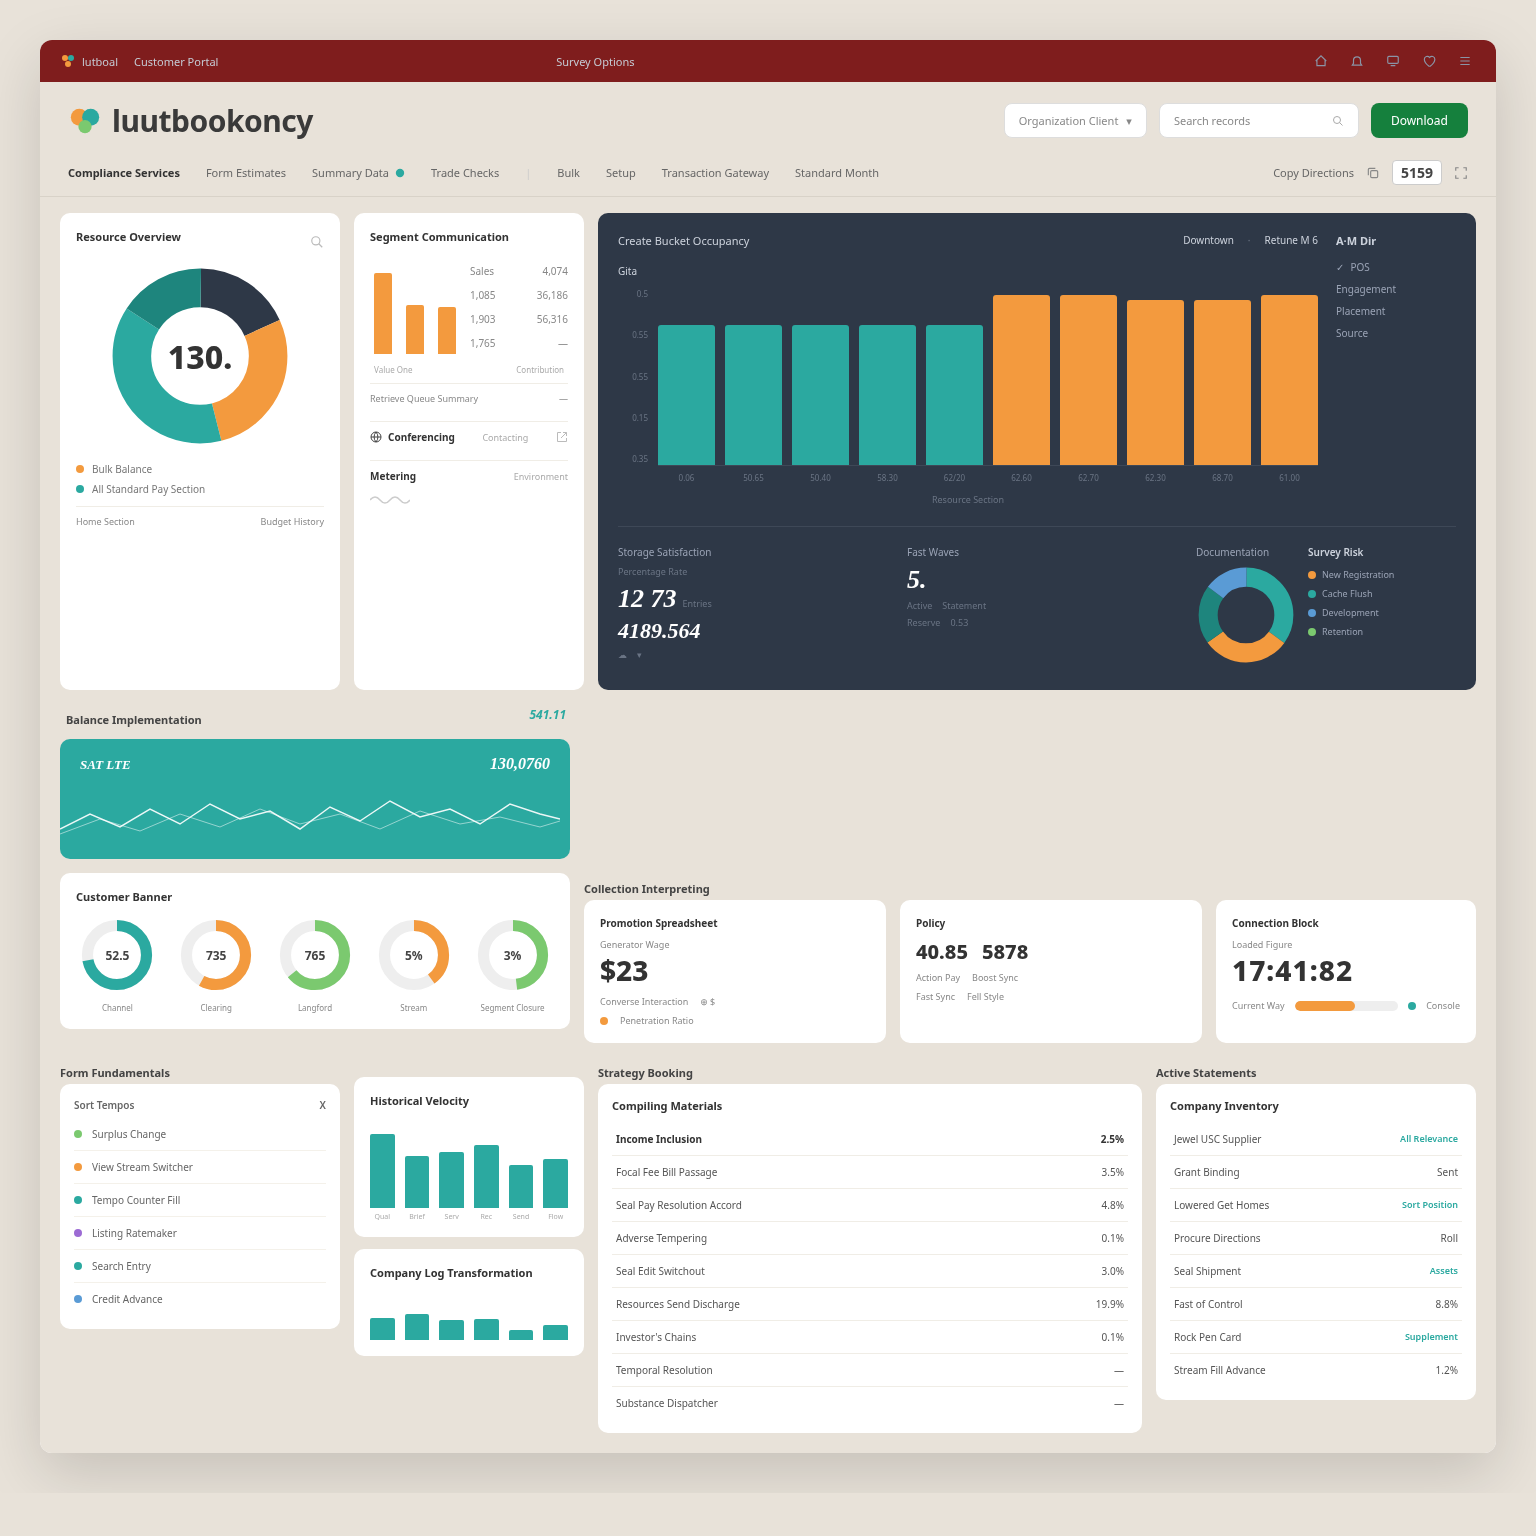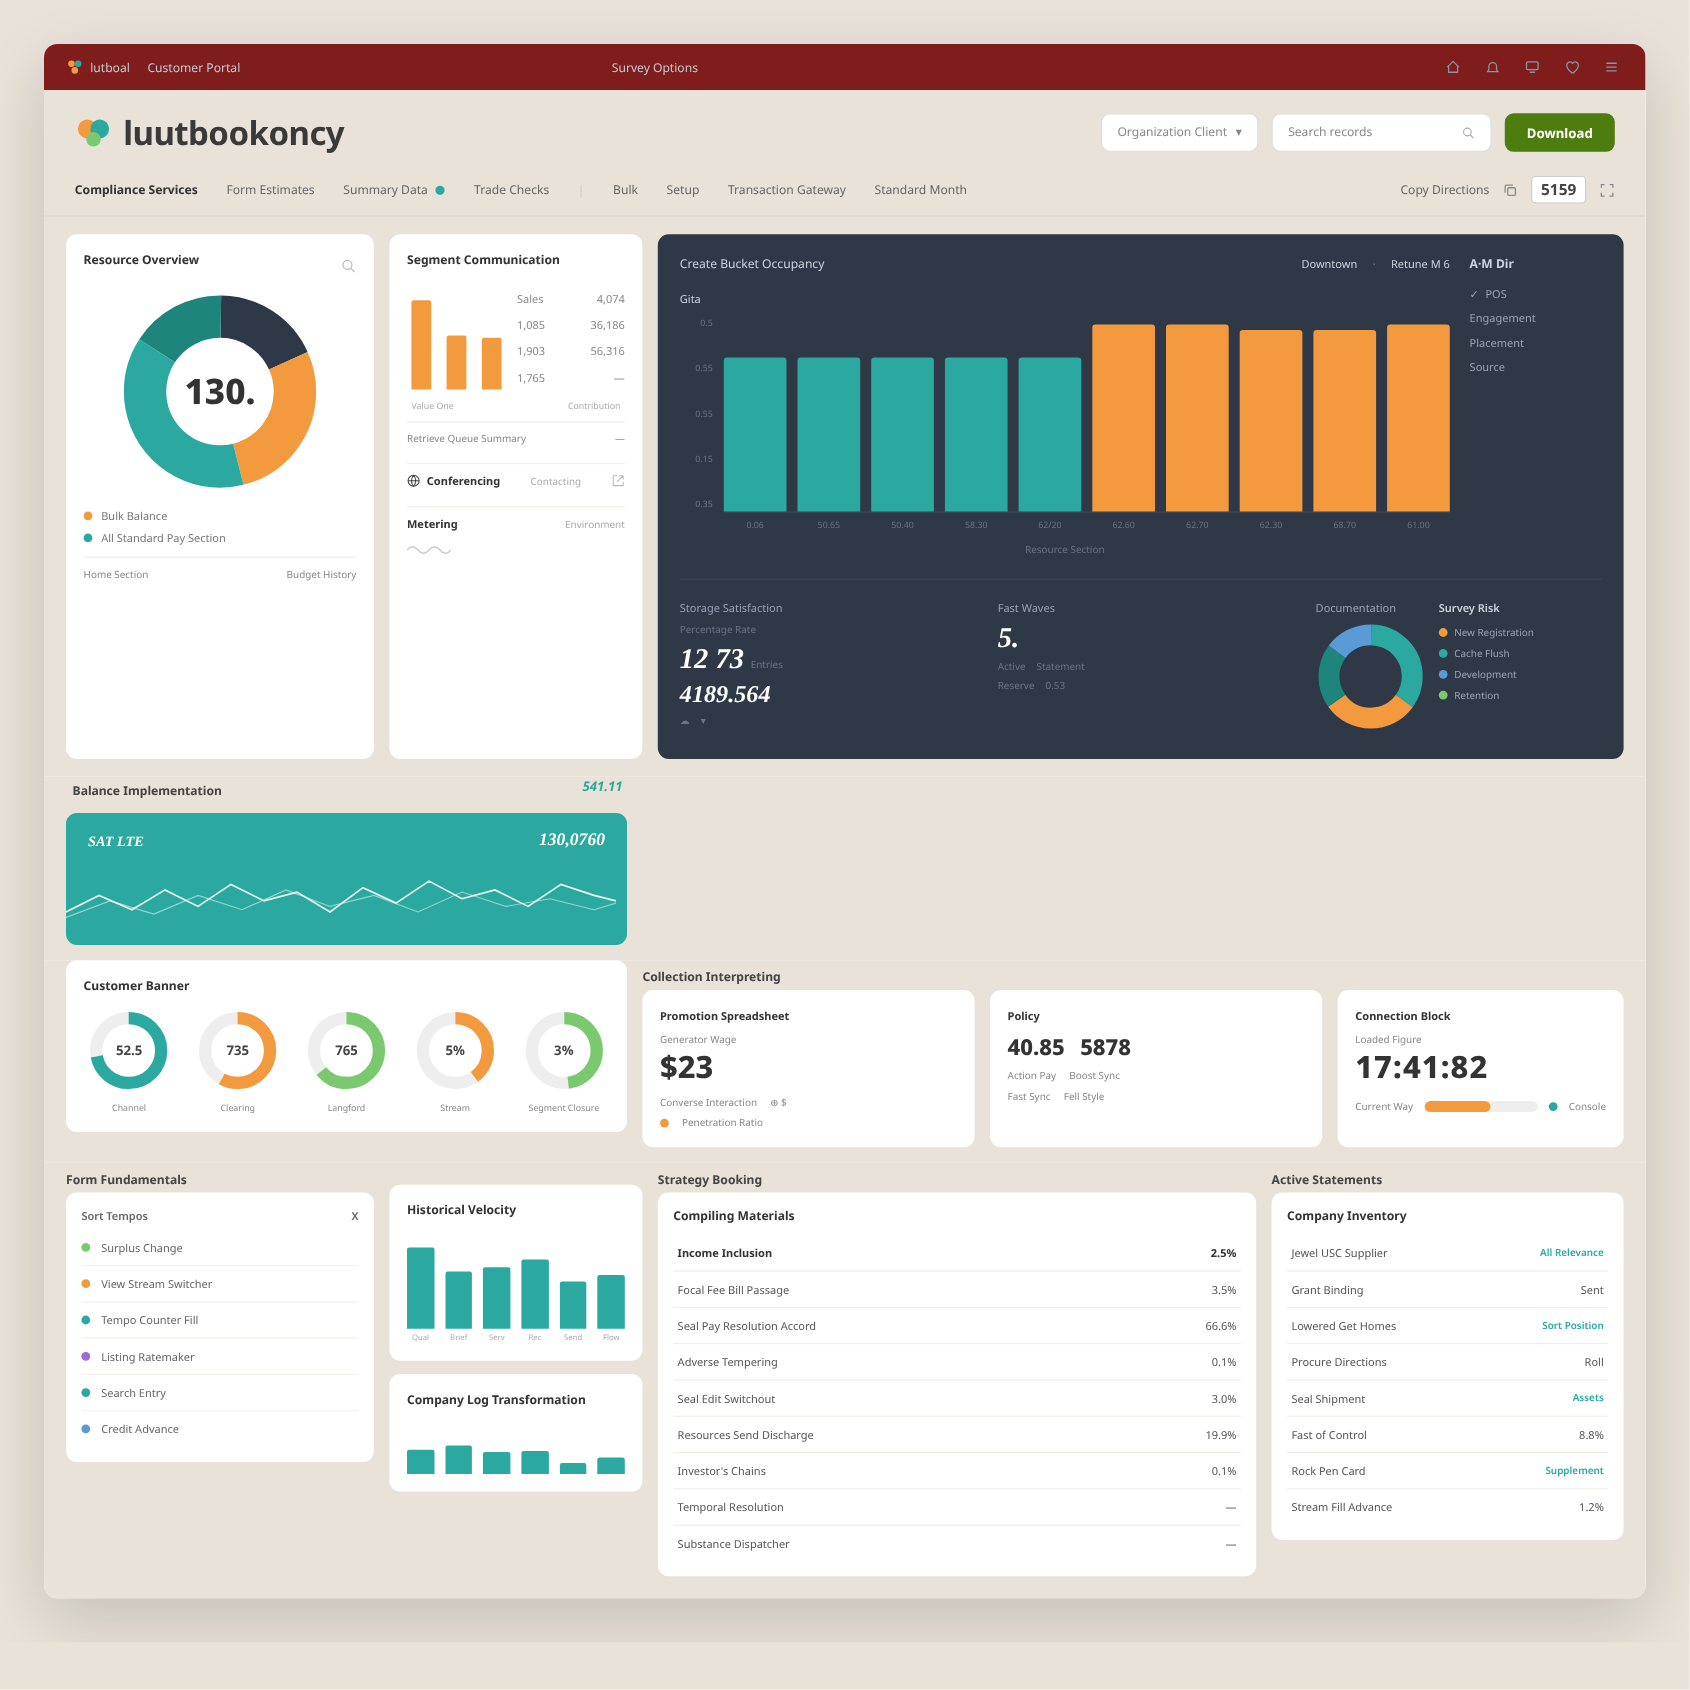--- a/index.html
+++ b/index.html
@@ -9,21 +9,21 @@
 .topbar-left{display:flex;align-items:center;gap:16px}
 .topbar-logo{display:flex;align-items:center;gap:6px}
 .topbar-right{margin-left:auto;display:flex;align-items:center;gap:14px}
 .topbar-icon{width:22px;height:22px;display:flex;align-items:center;justify-content:center;color:#8a94a6;cursor:pointer;border-radius:4px}
 .header{background:#e8e2d9;padding:18px 28px;display:flex;align-items:center}
 .brand{display:flex;align-items:center;gap:10px;font-size:30px;font-weight:700;color:#3a3a3a;letter-spacing:-0.5px}
 .brand-icon{width:34px;height:34px}
 .header-right{margin-left:auto;display:flex;gap:12px}
 .pill{background:#fff;border:1px solid #ddd;border-radius:8px;padding:8px 14px;font-size:11px;color:#888;display:flex;align-items:center;gap:8px;cursor:pointer}
 .pill-search{width:200px}
-.btn-primary{background:#4d7c0f;color:#fff;border:none;border-radius:8px;padding:9px 20px;font-size:12px;font-weight:700;cursor:pointer}
+.btn-primary{background:#15803d;color:#fff;border:none;border-radius:8px;padding:9px 20px;font-size:12px;font-weight:400;cursor:pointer}
 .subnav{background:#e8e2d9;padding:0 28px 10px;display:flex;align-items:center;gap:26px;font-size:11px;color:#666;border-bottom:1px solid #d8d2c8}
 .subnav-item{display:flex;align-items:center;gap:6px;cursor:pointer;padding:6px 0}
 .subnav-item.bold{font-weight:700;color:#333}
 .subnav-right{margin-left:auto;display:flex;align-items:center;gap:12px}
 .badge{background:#fff;border:1px solid #ccc;border-radius:4px;padding:2px 8px;font-size:14px;font-weight:700;color:#444}
 .content{background:#e8e2d9;padding:16px 20px;display:grid;grid-template-columns:280px 230px 1fr;gap:14px}
 .card{background:#fff;border-radius:10px;padding:16px}
 .card-title{font-size:11px;font-weight:700;color:#333;margin-bottom:10px}
 .card-header{display:flex;justify-content:space-between;align-items:center;margin-bottom:12px}
 .donut-wrap{position:relative;width:180px;height:180px;margin:10px auto 16px}
@@ -610,21 +610,21 @@
             <span>Income Inclusion</span>
             <span>2.5%</span>
           </div>
         <div id="table1-rows">
             <div class="table-row">
               <span>Focal Fee Bill Passage</span>
               <span>3.5%</span>
             </div>
             <div class="table-row">
               <span>Seal Pay Resolution Accord</span>
-              <span>66.6%</span>
+              <span>4.8%</span>
             </div>
             <div class="table-row">
               <span>Adverse Tempering</span>
               <span>0.1%</span>
             </div>
             <div class="table-row">
               <span>Seal Edit Switchout</span>
               <span>3.0%</span>
             </div>
             <div class="table-row">

